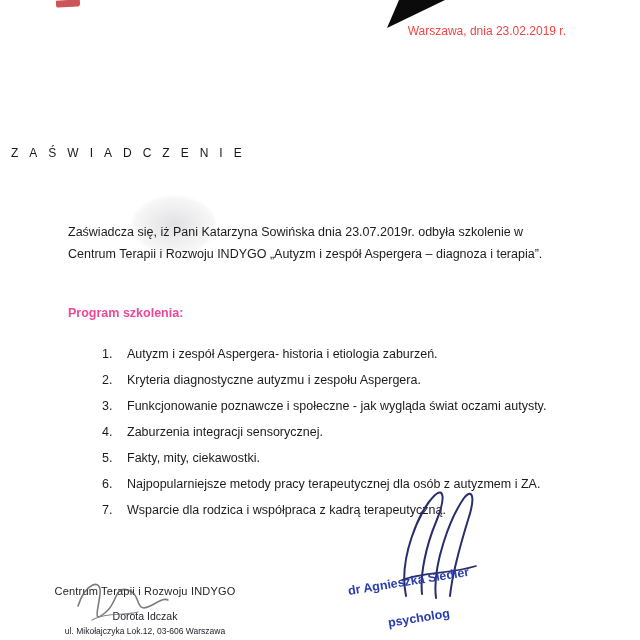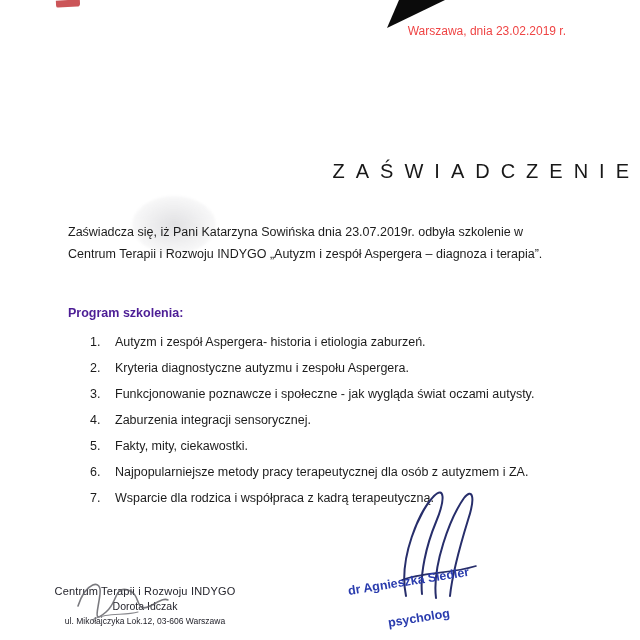--- a/index.html
+++ b/index.html
@@ -26,60 +26,59 @@
     border-radius:0 0 3px 2px;
   }
   .watermark{
     position:absolute;top:196px;left:132px;width:84px;height:58px;
     border-radius:50%;
     background:radial-gradient(ellipse at center, rgba(120,120,130,.22), rgba(120,120,130,.05) 70%, transparent 75%);
     filter:blur(1px);
   }
   .doc-title{
     position:absolute;top:146px;left:0;width:100%;
-    text-align:right;
-    font-size:20px;font-weight:500;
+    text-align:left;
+    font-size:12px;font-weight:500;
     letter-spacing:11px;
     text-indent:11px;
     color:#181818;
-    margin-top:14px;
   }
   .body-par{
     position:absolute;top:222px;left:68px;width:506px;
     font-size:12.5px;line-height:1.75;
     color:#1c1c1c;
   }
   .program-heading{
     position:absolute;top:306px;left:68px;
-    font-size:12.5px;font-weight:700;color:#4c1d95;
+    font-size:12.5px;font-weight:700;color:#ec4899;
   }
   .program-list{
     position:absolute;top:334px;left:90px;width:480px;
-    margin:0;padding:0;list-style:none;
+    margin:12px;padding:0;list-style:none;
     font-size:12.5px;color:#1c1c1c;
     counter-reset:item;
   }
   .program-list li{
     margin:0 0 10px 0;line-height:16px;
     counter-increment:item;
   }
   .program-list li::before{
     content:counter(item) ".";
     display:inline-block;width:25px;
   }
   .hours-line{
     position:absolute;top:556px;left:68px;
     font-size:12.5px;color:#1c1c1c;
   }
   .footer-stamp{
     position:absolute;top:585px;left:40px;width:210px;
     text-align:center;color:#24242c;
   }
   .footer-stamp .fs-line1{font-size:11px;letter-spacing:.2px;}
-  .footer-stamp .fs-line2{font-size:10.5px;margin-top:3px;}
+  .footer-stamp .fs-line2{font-size:10.5px;margin-top:13px;}
   .footer-stamp .fs-line3{font-size:8.5px;margin-top:4px;}
   .sig-left{
     position:absolute;top:572px;left:72px;width:100px;height:64px;
     opacity:.8;
   }
   .sig-right{
     position:absolute;top:488px;left:392px;width:92px;height:116px;
   }
   .stamp-name{
     position:absolute;top:584px;left:348px;

